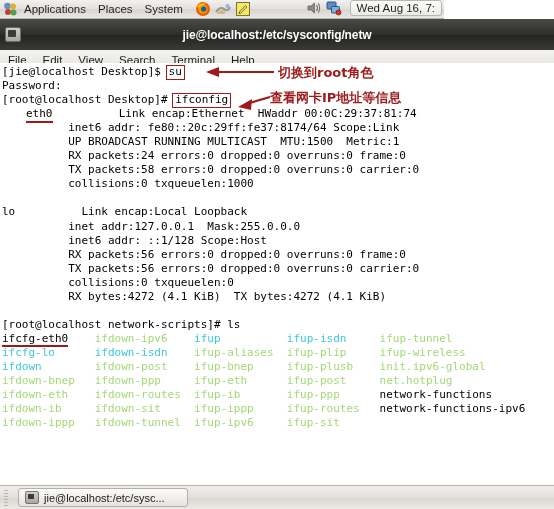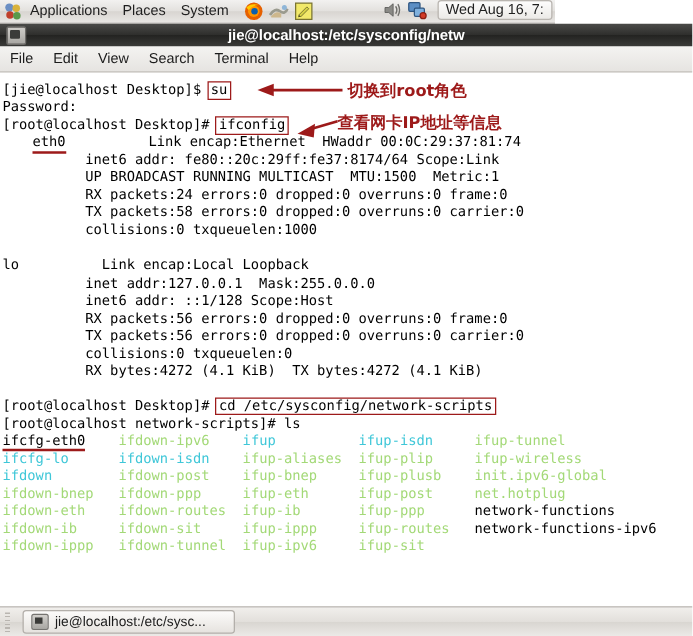--- a/index.html
+++ b/index.html
@@ -28,21 +28,21 @@
     border:1px solid #b9b5b0;border-radius:3px;
     background:linear-gradient(to bottom,#fdfdfd,#eceae7);
     padding:1px 6px;margin-left:6px;font-size:11.5px;white-space:nowrap;
   }
 
   
   #term-window{
     position:absolute;left:0;top:19px;width:554px;height:466px;
   }
   #title-bar{
-    height:18px;width:554px;box-sizing:border-box;
+    height:31px;width:554px;box-sizing:border-box;
     background:linear-gradient(to bottom,#4a4a48 0%,#2e2e2c 50%,#232321 51%,#3a3a38 100%);
     display:flex;align-items:center;position:relative;
   }
   #title-icon{
     width:14px;height:13px;margin-left:5px;
     background:linear-gradient(to bottom,#cfcdc9,#a8a6a2);
     border:1px solid #6e6c69;border-radius:2px;position:relative;
   }
   #title-icon:after{
     content:"";position:absolute;left:2px;top:2px;width:8px;height:7px;
@@ -221,21 +221,20 @@
     <div class="tline"><span>lo</span><span>          Link encap:Local Loopback</span></div>
     <div class="tline">          inet addr:127.0.0.1  Mask:255.0.0.0</div>
     <div class="tline">          inet6 addr: ::1/128 Scope:Host</div>
     <div class="tline">          RX packets:56 errors:0 dropped:0 overruns:0 frame:0</div>
     <div class="tline">          TX packets:56 errors:0 dropped:0 overruns:0 carrier:0</div>
     <div class="tline">          collisions:0 txqueuelen:0</div>
     <div class="tline">          RX bytes:4272 (4.1 KiB)  TX bytes:4272 (4.1 KiB)</div>
 
     <div class="tline">&nbsp;</div>
 
-    <div class="tline"><span>[root@localhost Desktop]# </span><span class="redbox">cd /etc/sysconfig/network-scripts</span></div>
 
     <div class="tline">[root@localhost network-scripts]# ls</div>
 
     <div id="ls-grid">
         <div class="tline"><span class="c-white" style="border-bottom: 2px solid rgb(157, 26, 26);">ifcfg-eth0</span><span>    </span><span class="c-lgreen">ifdown-ipv6</span><span>    </span><span class="c-cyan">ifup</span><span>          </span><span class="c-cyan">ifup-isdn</span><span>     </span><span class="c-lgreen">ifup-tunnel</span></div>
         <div class="tline"><span class="c-cyan">ifcfg-lo</span><span>      </span><span class="c-cyan">ifdown-isdn</span><span>    </span><span class="c-lgreen">ifup-aliases</span><span>  </span><span class="c-lgreen">ifup-plip</span><span>     </span><span class="c-lgreen">ifup-wireless</span></div>
         <div class="tline"><span class="c-cyan">ifdown</span><span>        </span><span class="c-lgreen">ifdown-post</span><span>    </span><span class="c-lgreen">ifup-bnep</span><span>     </span><span class="c-lgreen">ifup-plusb</span><span>    </span><span class="c-lgreen">init.ipv6-global</span></div>
         <div class="tline"><span class="c-lgreen">ifdown-bnep</span><span>   </span><span class="c-lgreen">ifdown-ppp</span><span>     </span><span class="c-lgreen">ifup-eth</span><span>      </span><span class="c-lgreen">ifup-post</span><span>     </span><span class="c-lgreen">net.hotplug</span></div>
         <div class="tline"><span class="c-lgreen">ifdown-eth</span><span>    </span><span class="c-lgreen">ifdown-routes</span><span>  </span><span class="c-lgreen">ifup-ib</span><span>       </span><span class="c-lgreen">ifup-ppp</span><span>      </span><span class="c-white">network-functions</span></div>
         <div class="tline"><span class="c-lgreen">ifdown-ib</span><span>     </span><span class="c-lgreen">ifdown-sit</span><span>     </span><span class="c-lgreen">ifup-ippp</span><span>     </span><span class="c-lgreen">ifup-routes</span><span>   </span><span class="c-white">network-functions-ipv6</span></div>

